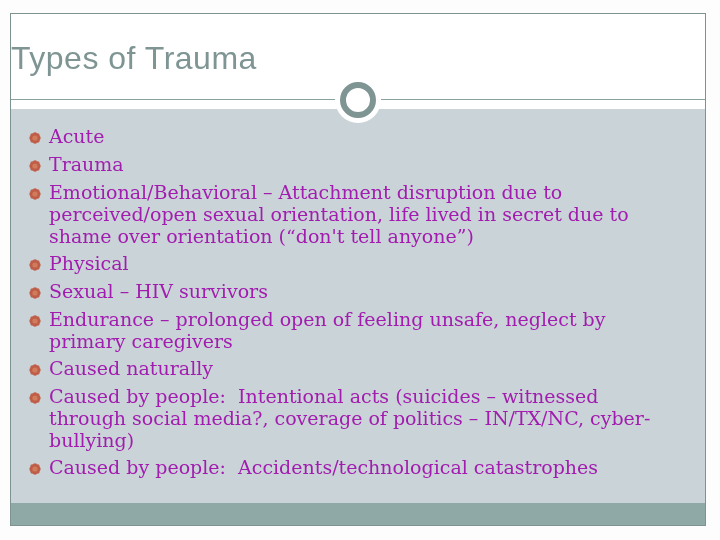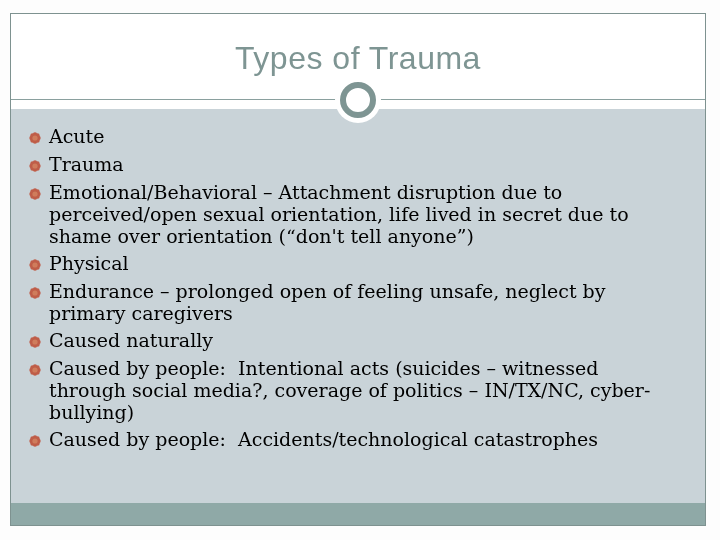--- a/index.html
+++ b/index.html
@@ -17,21 +17,20 @@
     box-sizing: border-box;
     border: 1px solid #7e9290;
     background: #ffffff;
     display: flex;
     flex-direction: column;
   }
   .title-area {
     height: 85px;
     background: #ffffff;
     border-bottom: 1px solid #8aa09e;
-    text-align: center;
     box-sizing: content-box;
   }
   .slide-title {
     margin: 0;
     padding-top: 26px;
     font-size: 32px;
     font-weight: normal;
     letter-spacing: 0.5px;
     color: #7e9593;
     font-family: "Liberation Sans", sans-serif;
@@ -71,21 +70,21 @@
   .marker {
     width: 20px;
     flex: 0 0 20px;
     padding-top: 5px;
   }
   .btext {
     flex: 1;
     font-family: "DejaVu Serif", serif;
     font-size: 19px;
     line-height: 22px;
-    color: #000000;
+    color: #a21caf;
     white-space: pre-wrap;
   }
   .footer-band {
     height: 22px;
     background: #8fa9a7;
   }
 </style>
 </head>
 <body>
 
@@ -164,20 +163,36 @@
               <circle cx="3.2" cy="3.2" r="2"></circle>
               <circle cx="7.8" cy="3.2" r="2"></circle>
               <circle cx="3.2" cy="7.8" r="2"></circle>
               <circle cx="7.8" cy="7.8" r="2"></circle>
             </g>
             <circle cx="5.5" cy="5.5" r="2.4" fill="#cf7c5c"></circle>
           </svg></span>
       <span class="btext">Physical</span>
     </div>
 
+    <div class="bullet">
+      <span class="marker"><svg width="12" height="12" viewBox="0 0 11 11">
+            <g fill="#bf5d48">
+              <circle cx="5.5" cy="2.3" r="2"></circle>
+              <circle cx="5.5" cy="8.7" r="2"></circle>
+              <circle cx="2.3" cy="5.5" r="2"></circle>
+              <circle cx="8.7" cy="5.5" r="2"></circle>
+              <circle cx="3.2" cy="3.2" r="2"></circle>
+              <circle cx="7.8" cy="3.2" r="2"></circle>
+              <circle cx="3.2" cy="7.8" r="2"></circle>
+              <circle cx="7.8" cy="7.8" r="2"></circle>
+            </g>
+            <circle cx="5.5" cy="5.5" r="2.4" fill="#cf7c5c"></circle>
+          </svg></span>
+      <span class="btext">Sexual – HIV survivors</span>
+    </div>
 
     <div class="bullet">
       <span class="marker"><svg width="12" height="12" viewBox="0 0 11 11">
             <g fill="#bf5d48">
               <circle cx="5.5" cy="2.3" r="2"></circle>
               <circle cx="5.5" cy="8.7" r="2"></circle>
               <circle cx="2.3" cy="5.5" r="2"></circle>
               <circle cx="8.7" cy="5.5" r="2"></circle>
               <circle cx="3.2" cy="3.2" r="2"></circle>
               <circle cx="7.8" cy="3.2" r="2"></circle>

